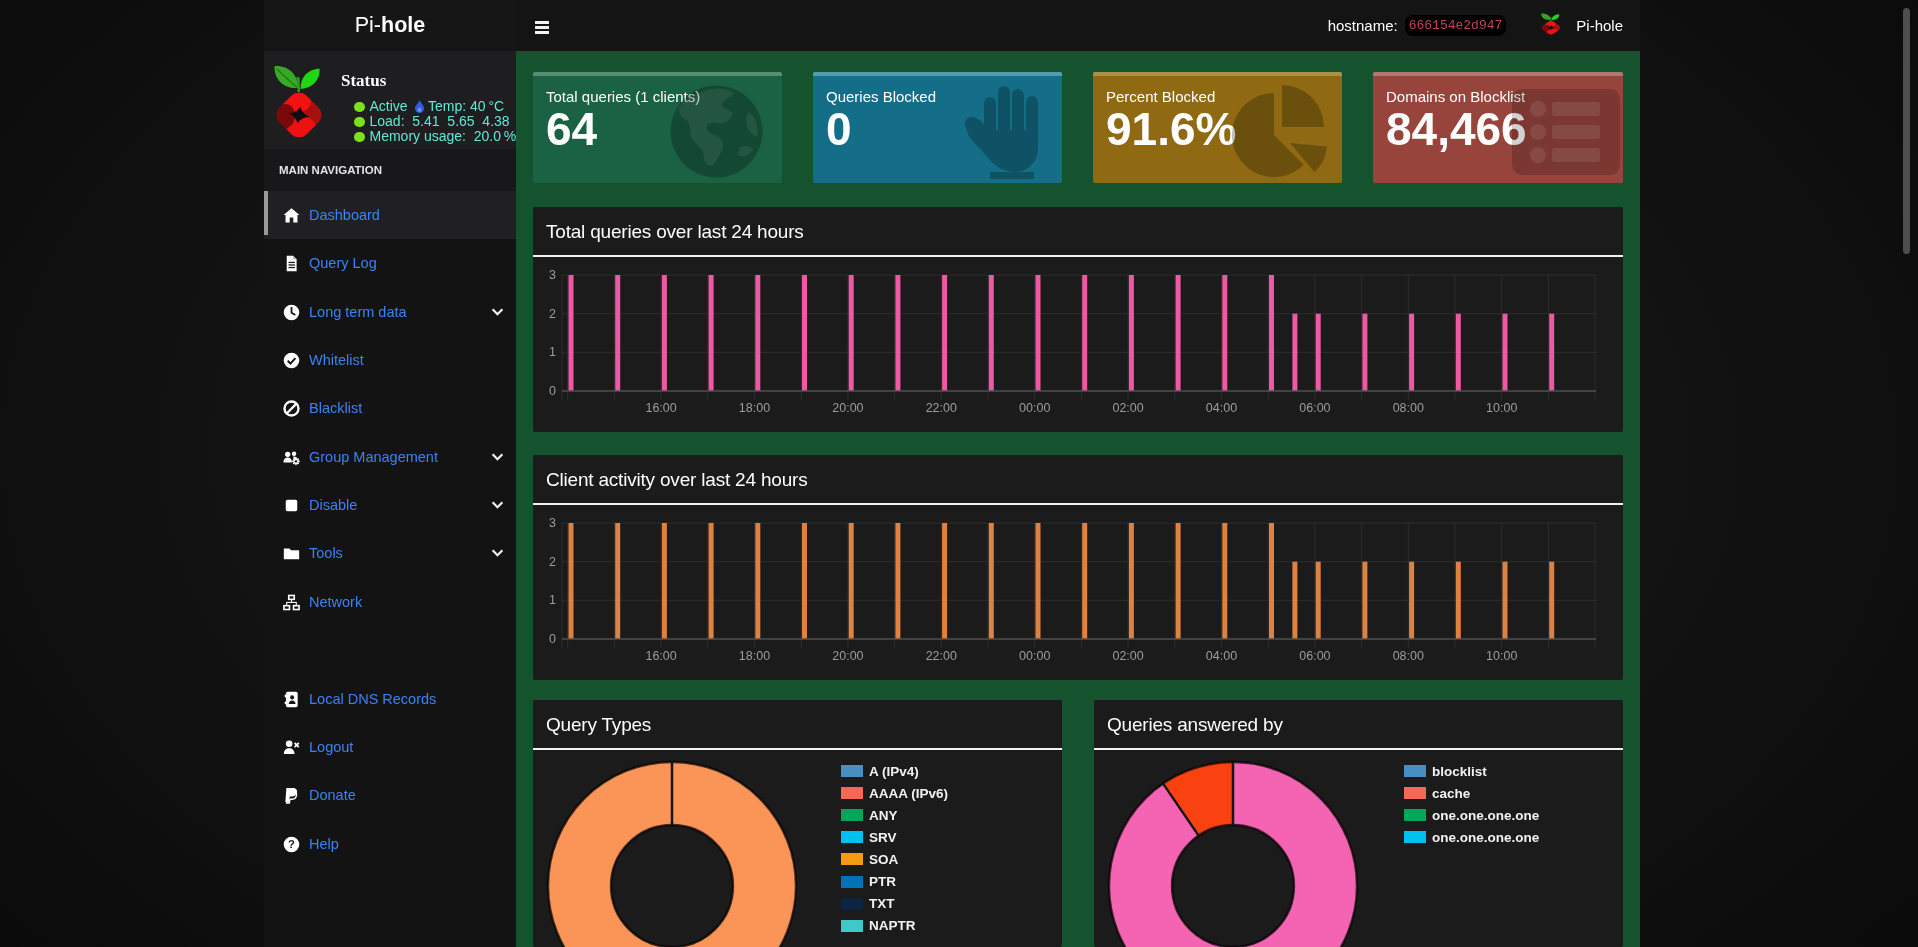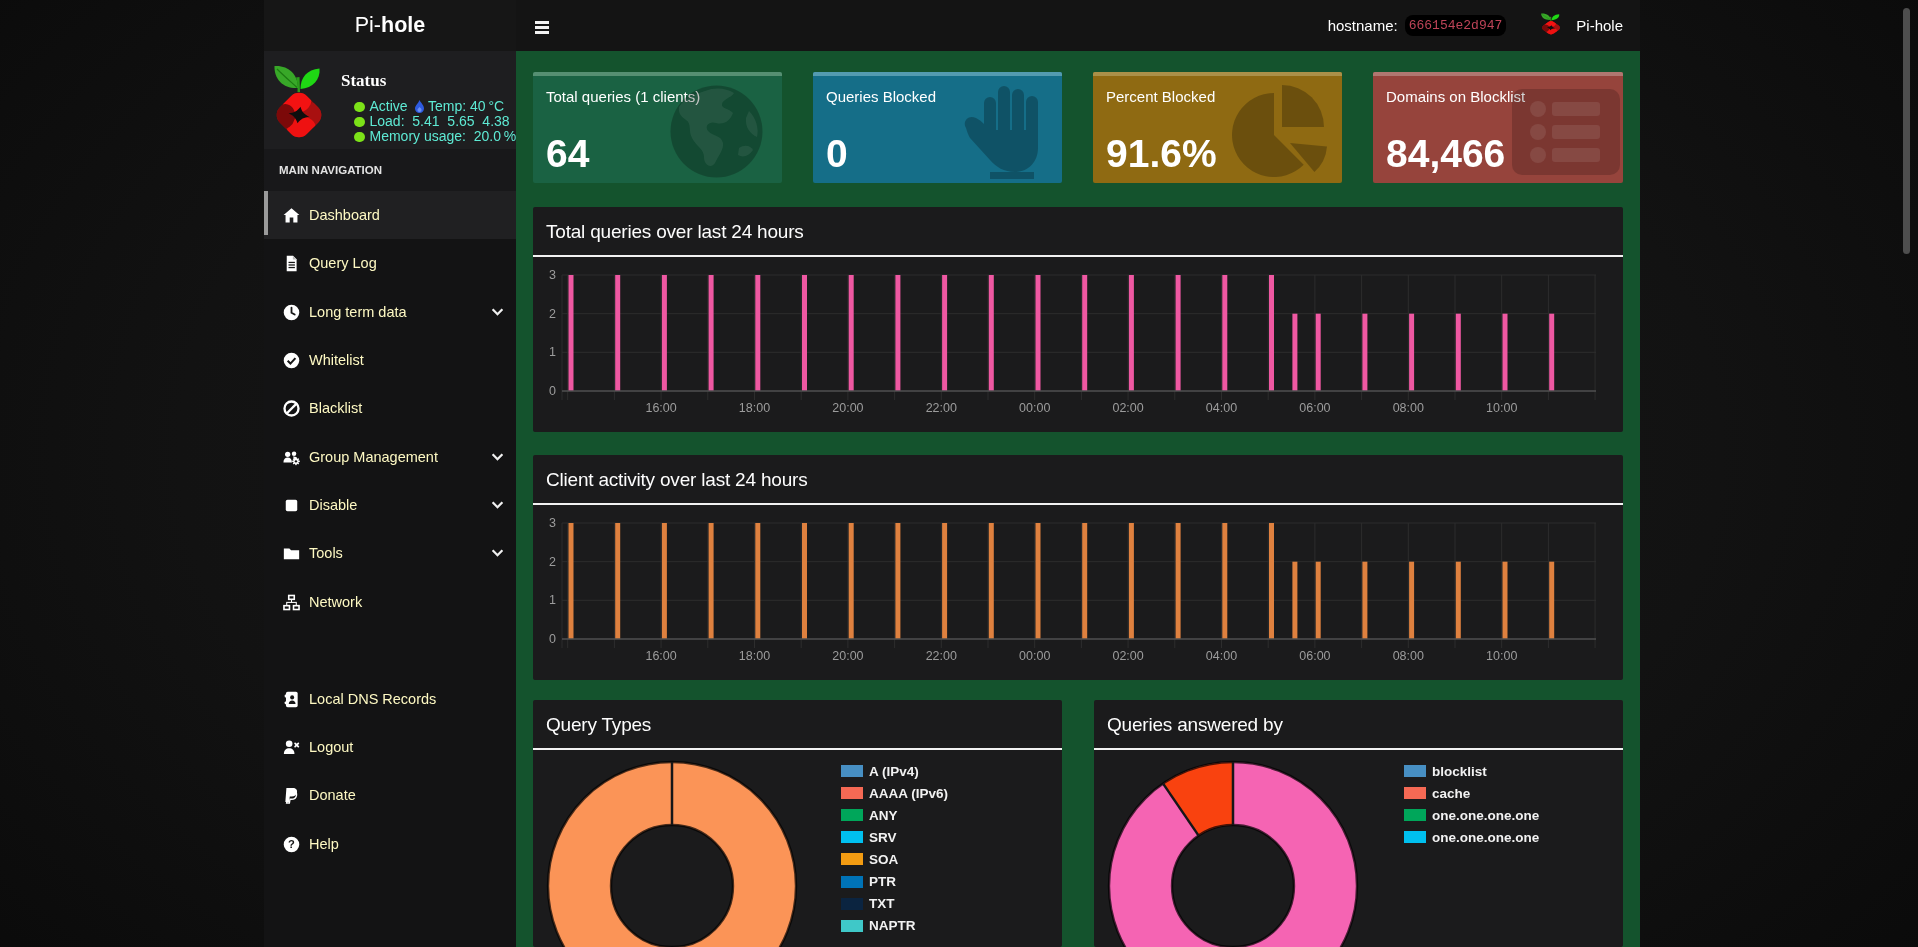--- a/index.html
+++ b/index.html
@@ -19,34 +19,34 @@
   #hostbadge { display:inline-block; background:#000000; color:#bf4458; font-family:"Liberation Mono",monospace;
                font-size:13px; padding:2.5px 4px 3px; border-radius:8px; margin-left:7px; }
 
   
   #sidebar { position:absolute; left:0; top:51px; width:252px; height:896px; background:#131314; }
   #userpanel { position:absolute; left:0; top:0; width:252px; height:98px; background:#1e1e20; }
   #status-t { position:absolute; left:77px; top:20px; font-size:17px; font-weight:bold; color:#fff;font-family:Liberation Serif, serif; }
   .srow { position:absolute; left:90px; color:#5eead4; font-size:14px; white-space:nowrap; }
   .dot { display:inline-block; width:10.5px; height:10.5px; border-radius:50%; background:#7ce218; margin-right:5px; vertical-align:-1px; }
   #mainnav { position:absolute; left:15px; top:113px; font-size:11.5px; font-weight:600; color:#e3e3e3; }
-  .mi { position:absolute; left:0; width:252px; height:48px; color:#fef9c3; font-size:14.5px;padding-left:38px; }
+  .mi { position:absolute; left:0; width:252px; height:48px; color:#3b82f6; font-size:14.5px;padding-left:38px; }
   .mi .ic { position:absolute; left:19px; top:16px; width:17px; height:17px; }
   .mi .tx { position:absolute; left:45px; top:50%; transform:translateY(-50%); }
   .mi .ch { position:absolute; right:12px; top:50%; transform:translateY(-50%); }
   .mi.active { background:#202022; }
   .mi.active::before { content:""; position:absolute; left:0; top:0; width:4px; height:44px; background:#9a9a9a; }
 
   
   #content { position:absolute; left:252px; top:51px; width:1124px; height:896px; background:#14532d; }
 
   .card { position:absolute; top:21px; height:111px; width:249px; border-radius:2px; overflow:hidden; color:#fff; }
   .card .strip { position:absolute; top:0; left:0; right:0; height:3.5px; }
   .card .t1 { position:absolute; left:13px; top:16px; font-size:15px; }
-  .card .t2 { position:absolute; left:13px; top:60px; font-size:39px; font-weight:bold; }
+  .card .t2 { position:absolute; left:13px; top:30px; font-size:46px; font-weight:bold; }
   .card svg { position:absolute; }
 
   .box { position:absolute; background:#1b1b1c; border-radius:2px; }
   .box .bt { position:absolute; left:13px; top:14px; font-size:19px; color:#fdfdfd; letter-spacing:-0.2px; }
   .box .sep { position:absolute; left:0; top:48px; width:100%; height:2px; background:#f2f2f2; }
 
   .leg { position:absolute; font-size:13.5px; font-weight:bold; color:#f2f2f2; }
   .leg div { height:22.1px; display:flex; align-items:center; }
   .leg span { display:inline-block; width:22px; height:12px; margin-right:6px; }
 </style>

